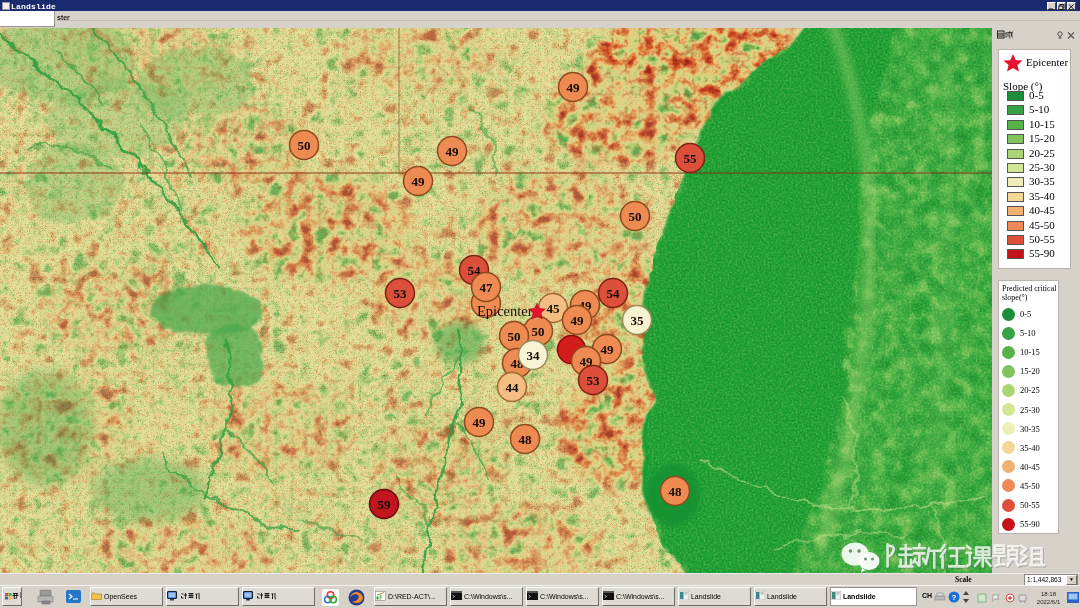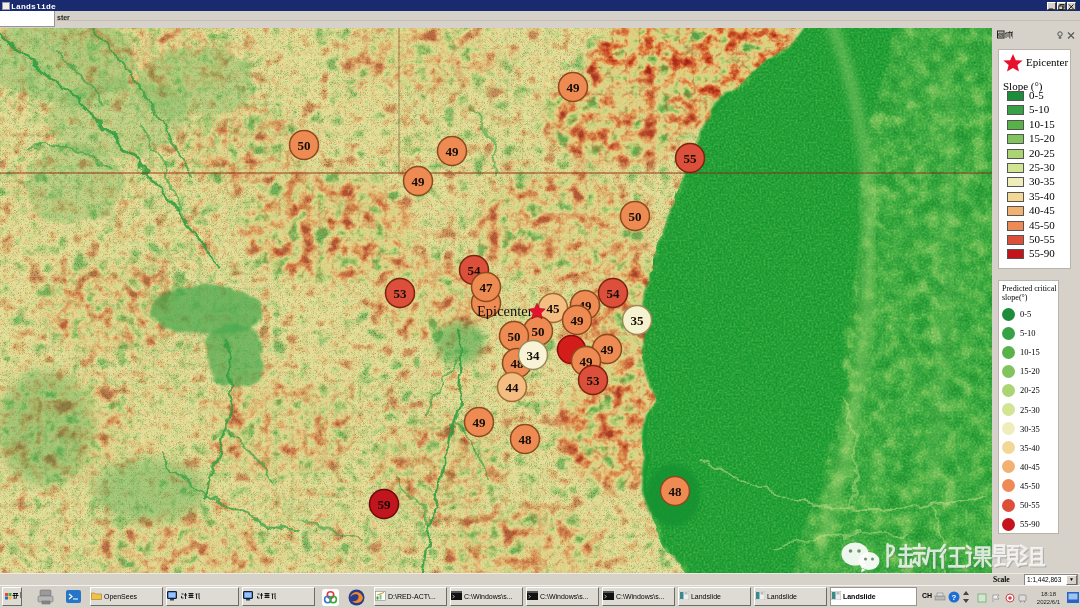--- a/index.html
+++ b/index.html
@@ -349,21 +349,21 @@
   <div class="cir" style="top:198.4px;background:#EE8A55;"></div>
       <div class="cirl" style="top:199.9px;">45-50</div>
   <div class="cir" style="top:217.5px;background:#DD4F38;"></div>
       <div class="cirl" style="top:219.0px;">50-55</div>
   <div class="cir" style="top:236.6px;background:#C5131C;"></div>
       <div class="cirl" style="top:238.1px;">55-90</div>
   </div>
 </div>
 
 <div class="abs" id="statusrow">
-  <div style="position:absolute;left:993px;top:1px;font:bold 7.5px 'Liberation Serif';color:#000;">Scale</div>
+  <div style="position:absolute;left:955px;top:1px;font:bold 7.5px 'Liberation Serif';color:#000;">Scale</div>
   <div style="position:absolute;left:1024px;top:0px;width:52px;height:10px;background:#fff;border:1px solid #8a867e;">
     <div style="position:absolute;left:2px;top:1px;font:6.5px 'Liberation Sans';color:#000;">1:1,442,863</div>
     <div style="position:absolute;right:0;top:0;width:9px;height:8px;background:#d6d2ca;border:1px solid #fff;border-right-color:#6e6a64;border-bottom-color:#6e6a64;font:5px 'Liberation Sans';text-align:center;line-height:7px;">▼</div>
   </div>
 </div>
 
 <div class="abs" id="taskbar">
   <div class="tbtn" style="left:2px;width:20px;font-weight:bold;"><svg width="7" height="7" style="vertical-align:-1px;margin-left:2px">
         <rect x="0" y="0" width="3" height="3" fill="#e43"></rect>
         <rect x="3.5" y="0" width="3" height="3" fill="#4a4"></rect>

